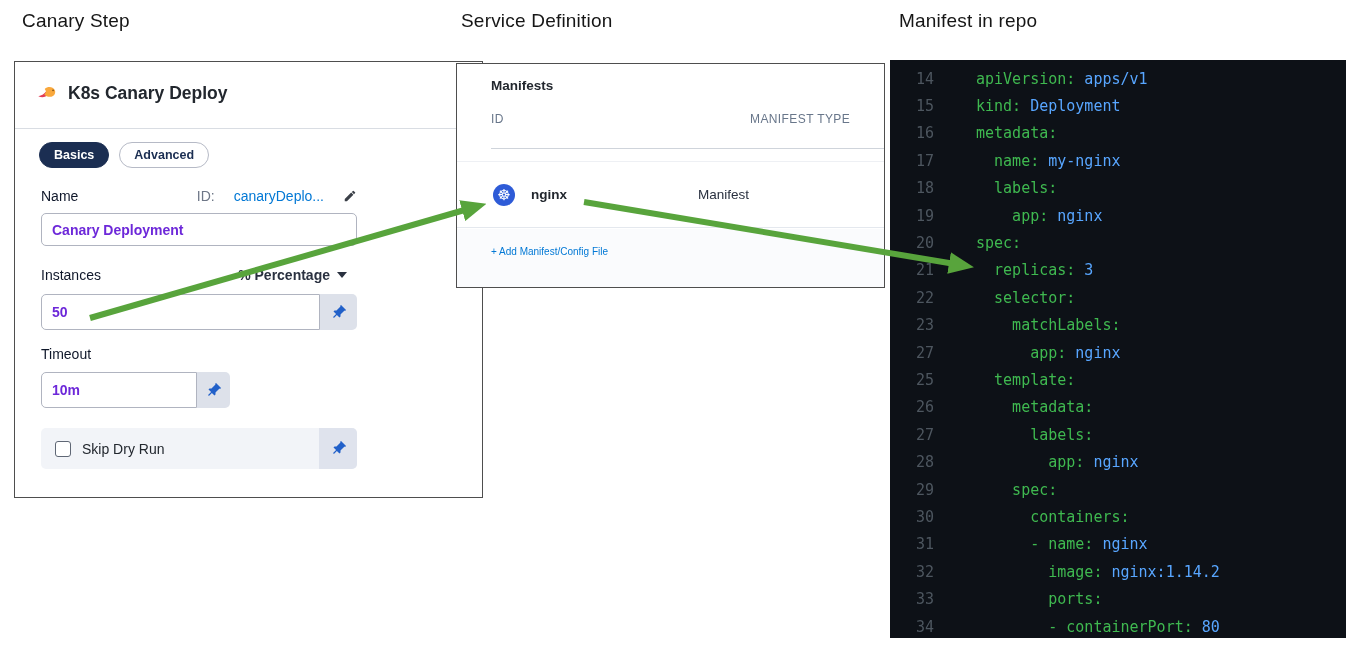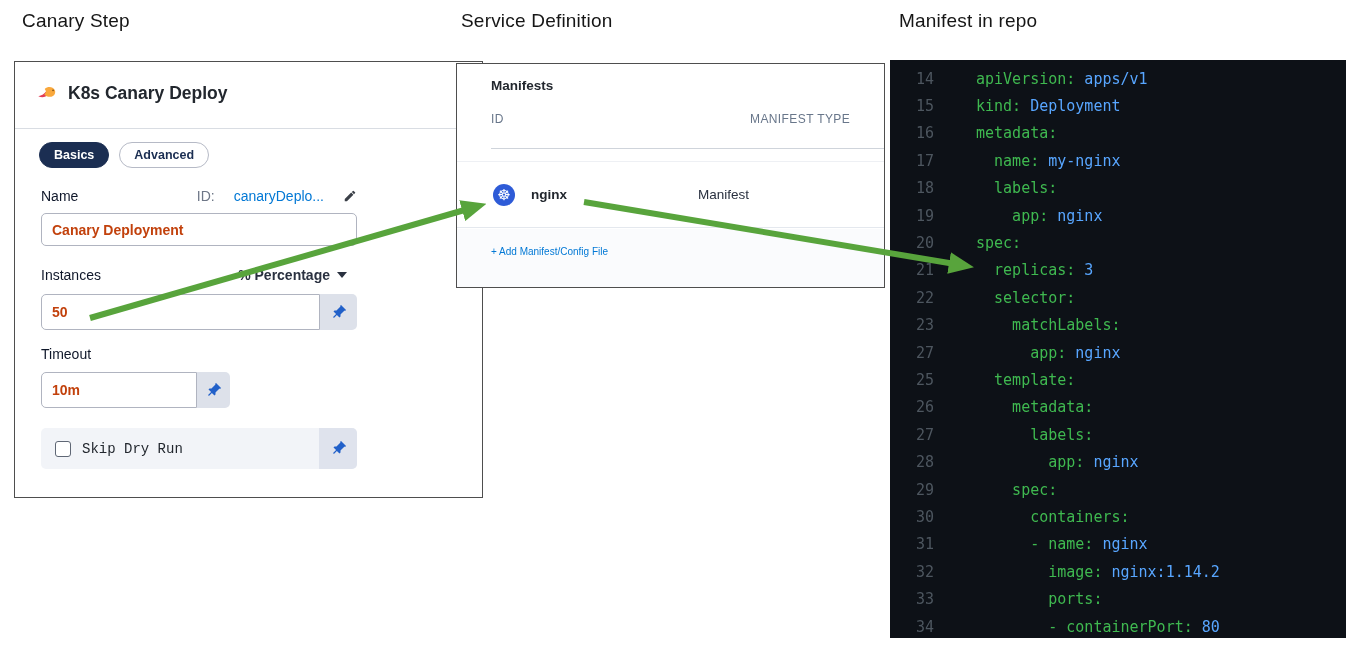--- a/index.html
+++ b/index.html
@@ -23,40 +23,40 @@
     border:1px solid #b6bac6; background:#fff; color:#1b2e52; cursor:pointer;
   }
   .pill.active { background:#1b2e52; border-color:#1b2e52; color:#fff; }
   .field-label { font-size:14px; color:#0f172a; }
   .name-row { position:absolute; left:26px; top:126px; width:316px; display:flex; justify-content:space-between; align-items:center; }
   .id-wrap { display:flex; align-items:center; gap:19px; font-size:14px; }
   .id-prefix { color:#6e7787; }
   .id-link { color:#0278d5; cursor:pointer; }
   .text-input {
     border:1px solid #b0b4c0; border-radius:5px; background:#fff;
-    font-size:14px; font-weight:600; color:#c2410c; padding:0 10px;
+    font-size:14px; font-weight:600; color:#6d28d9; padding:0 10px;
     font-family:"Liberation Sans", sans-serif;
   }
   #input-name { position:absolute; left:26px; top:151px; width:316px; height:33px; }
   .inst-row { position:absolute; left:26px; top:205px; width:306px; display:flex; justify-content:space-between; align-items:flex-start; }
   .unit-select { display:flex; align-items:center; gap:7px; font-size:14px; font-weight:600; color:#2a3140; cursor:pointer; }
   .caret-down { width:0; height:0; border-left:5px solid transparent; border-right:5px solid transparent; border-top:6px solid #2a3140; }
   .input-group { position:absolute; display:flex; }
   #group-instances { left:26px; top:232px; }
   #group-instances .text-input { width:279px; height:36px; border-radius:5px 0 0 5px; }
   #group-timeout { left:26px; top:310px; }
   #group-timeout .text-input { width:156px; height:36px; border-radius:5px 0 0 5px; }
   .pin-box {
     width:37px; height:36px; background:#dde1ea; border-radius:0 5px 5px 0;
     display:flex; align-items:center; justify-content:center; cursor:pointer;
   }
   #timeout-label { position:absolute; left:26px; top:284px; }
   .skip-row {
     position:absolute; left:26px; top:366px; width:316px; height:41px; background:#f2f4f8;
-    border-radius:5px; display:flex; align-items:center; padding-left:14px; gap:11px;font-family:Liberation Mono, monospace;
+    border-radius:5px; display:flex; align-items:center; padding-left:14px; gap:11px;
   }
   .checkbox { width:16px; height:16px; border:1.5px solid #5f6775; border-radius:3px; background:#fff; cursor:pointer; }
   .skip-label { font-size:14px; font-weight:500; color:#22272e; }
   .skip-row .pin-box { margin-left:auto; height:41px; width:38px; background:#dfe3ed; }
   
   #panel-service { left:456px; top:63px; width:429px; height:225px; }
   .svc-title { position:absolute; left:34px; top:14px; font-size:13.5px; font-weight:bold; color:#22272e; }
   .svc-headers { position:absolute; left:34px; top:48px; right:0; font-size:12px; color:#68768a; letter-spacing:.4px; }
   .svc-headers .col2 { position:absolute; left:259px; top:0; }
   .svc-div { position:absolute; left:34px; right:0; top:84px; height:1px; background:#cfd4db; }

